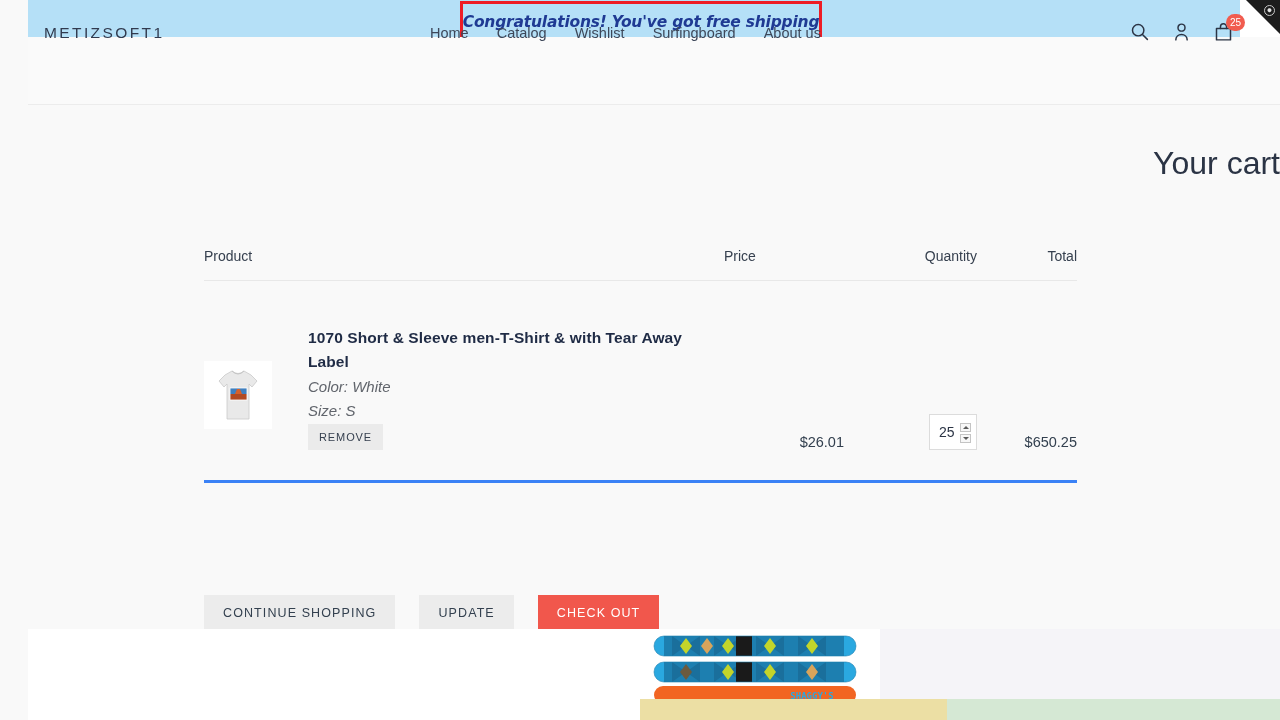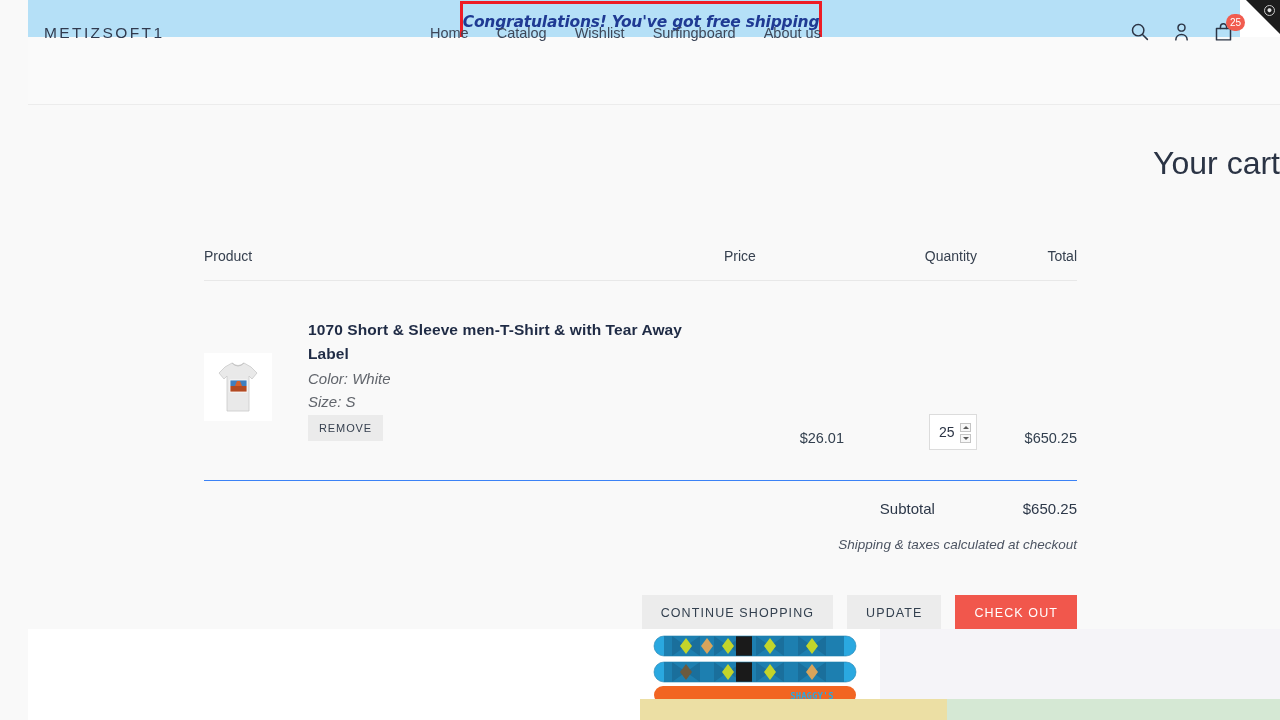--- a/index.html
+++ b/index.html
@@ -89,23 +89,23 @@
   .cart-head {
     display: flex; align-items: flex-end;
     padding-bottom: 16px; border-bottom: 1px solid #e8e8e8;
   }
   .col-product { width: 520px; font-size: 14px; color: #36404f; }
   .col-price   { width: 120px; text-align: left; font-size: 14px; color: #36404f; }
   .col-qty     { width: 133px; text-align: right; font-size: 14px; color: #36404f; }
   .col-total   { width: 100px; text-align: right; font-size: 14px; color: #36404f; }
 
   .cart-row {
-    display: flex; align-items: center;
+    display: flex; align-items: flex-end;
     padding-top: 25px; padding-bottom: 30px;
-    border-bottom: 1px solid #3b82f6;
+    border-bottom: 3px solid #3b82f6;
   }
   .row-product { width: 520px; display: flex; gap: 0px; }
   .thumb-wrap { width: 104px; padding-top: 38px; }
   .thumb {
     width: 68px; height: 68px; position: relative;
     background: #ffffff; overflow: hidden;
   }
   .prod-info { width: 416px; padding-top: 3px; }
   .prod-title {
     font-size: 15.5px; font-weight: bold; color: #1f2b45;
@@ -149,21 +149,21 @@
   
   .totals { position: absolute; left: 204px; top: 500px; width: 873px; text-align: right; }
   .subtotal-line { font-size: 15px; color: #2d3849; }
   .subtotal-label { display: inline-block; margin-right: 60px; }
   .subtotal-value { display: inline-block; min-width: 78px; text-align: right; }
   .tax-note {
     margin-top: 20px; font-size: 13.5px; font-style: italic; color: #4c5462;
   }
   .cart-actions {
     position: absolute; left: 204px; top: 595px; width: 873px;
-    display: flex; justify-content: flex-end; gap: 14px;
+    display: flex; gap: 24px;
   }
   .btn {
     border: none; cursor: pointer; font-family: inherit;
     font-size: 12.5px; letter-spacing: 1.1px; padding: 11px 19px;
   }
   .btn-light { background: #ececec; color: #33404f; }
   .btn-primary { background: #f1574c; color: #ffffff; }
 
   
   .bottom-panel {
@@ -284,27 +284,20 @@
                 <i></i>
               </span>
           </span>
         </div>
       </div>
 
       <div class="row-total">$650.25</div>
     </div>
   </div>
 
-  <div class="totals">
-    <div class="subtotal-line">
-      <span class="subtotal-label">Subtotal</span>
-      <span class="subtotal-value">$650.25</span>
-    </div>
-    <div class="tax-note">Shipping &amp; taxes calculated at checkout</div>
-  </div>
 
   <div class="cart-actions">
     <button class="btn btn-light">CONTINUE SHOPPING</button>
     <button class="btn btn-light">UPDATE</button>
     <button class="btn btn-primary">CHECK OUT</button>
   </div>
 
   <div class="bottom-panel"></div>
   <div class="bottom-right-panel"></div>
 

